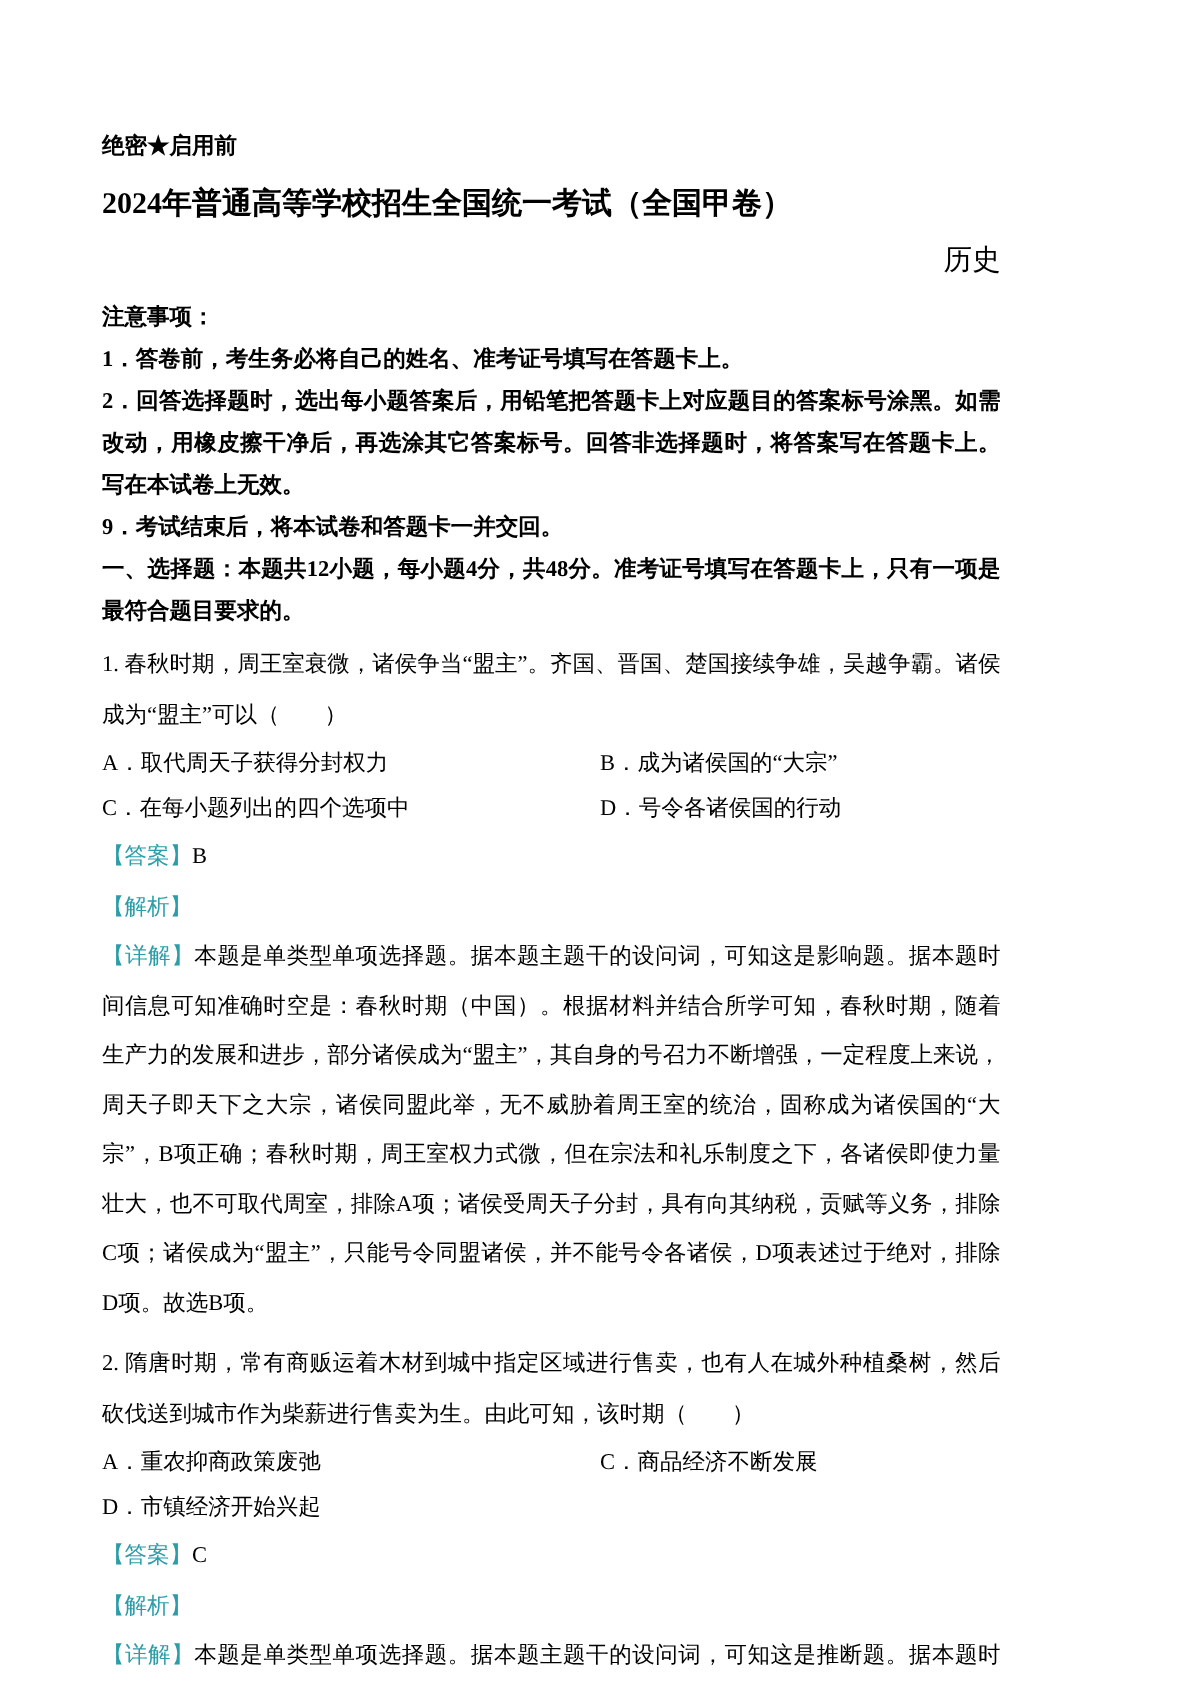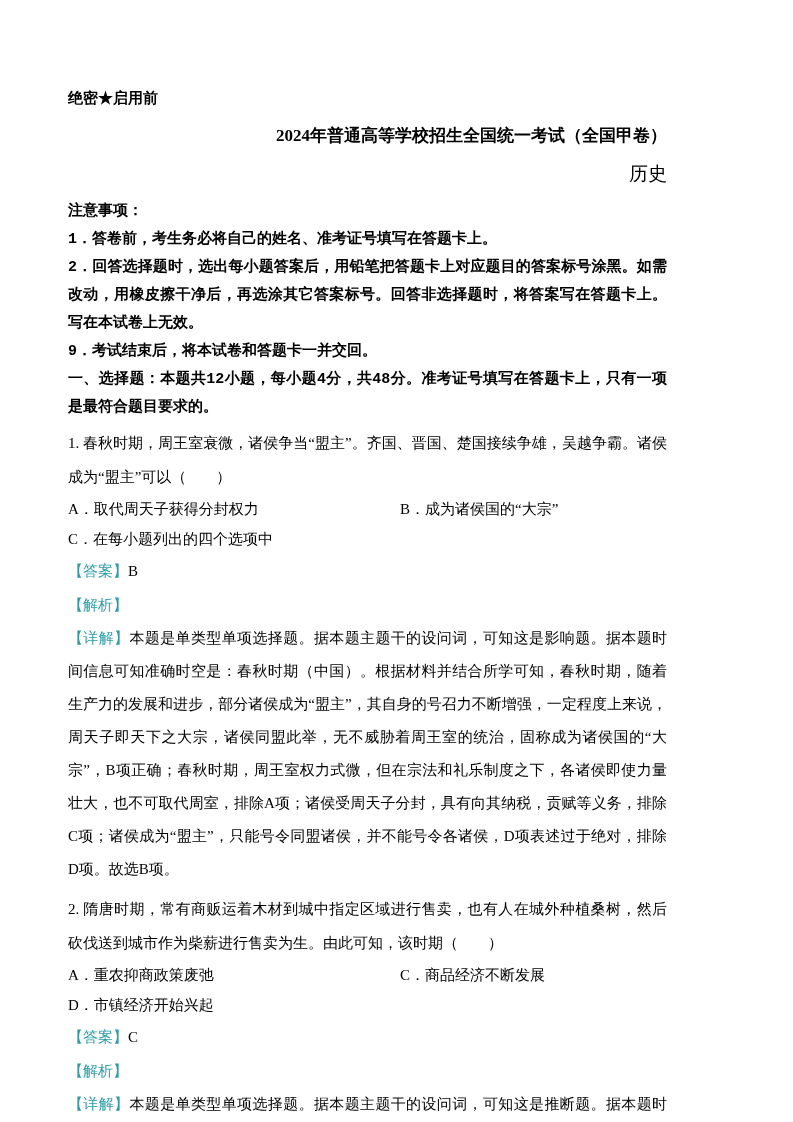--- a/index.html
+++ b/index.html
@@ -14,34 +14,34 @@
     background: #ffffff;
     padding: 84px 72px 20px 68px;
     overflow: hidden;
   }
   .classification {
     font-size: 15px;
     font-weight: bold;
     line-height: 28px;
   }
   .title {
-    font-size: 17px;
+    font-size: 20px;
     font-weight: bold;
-    text-align: right;
+    text-align: left;
     line-height: 28px;
     margin-top: 10px;
   }
   .subject {
     font-size: 19px;
     font-weight: normal;
     text-align: right;
     line-height: 28px;
     margin-top: 10px;
   }
-  .notice-block { margin-top: 10px; font-family: Liberation Mono, monospace; }
+  .notice-block { margin-top: 10px; }
   .notice {
     font-size: 15px;
     font-weight: bold;
     line-height: 28px;
     text-align: justify;
   }
   .question { margin-top: 4px; font-size: 15px; }
   .q2 { margin-top: 6px; }
   .stem {
     line-height: 34px;
@@ -76,20 +76,21 @@
     <p class="notice">9．考试结束后，将本试卷和答题卡一并交回。</p>
     <p class="notice">一、选择题：本题共12小题，每小题4分，共48分。准考证号填写在答题卡上，只有一项是最符合题目要求的。</p>
   </div>
 
   <section class="question">
     <p class="stem">1. 春秋时期，周王室衰微，诸侯争当“盟主”。齐国、晋国、楚国接续争雄，吴越争霸。诸侯成为“盟主”可以（　　）</p>
     <div class="options">
       <span class="option">A．取代周天子获得分封权力</span>
       <span class="option">B．成为诸侯国的“大宗”</span>
       <span class="option">C．在每小题列出的四个选项中</span>
+      <span class="option">D．号令各诸侯国的行动</span>
     </div>
     <p class="ans-line"><span class="teal" style="color: rgb(43, 157, 168);">【答案】</span><span>B</span></p>
     <p class="ans-line"><span class="teal" style="color: rgb(43, 157, 168);">【解析】</span></p>
     <p class="detail"><span class="teal" style="color: rgb(43, 157, 168);">【详解】</span><span>本题是单类型单项选择题。据本题主题干的设问词，可知这是影响题。据本题时间信息可知准确时空是：春秋时期（中国）。根据材料并结合所学可知，春秋时期，随着生产力的发展和进步，部分诸侯成为“盟主”，其自身的号召力不断增强，一定程度上来说，周天子即天下之大宗，诸侯同盟此举，无不威胁着周王室的统治，固称成为诸侯国的“大宗”，B项正确；春秋时期，周王室权力式微，但在宗法和礼乐制度之下，各诸侯即使力量壮大，也不可取代周室，排除A项；诸侯受周天子分封，具有向其纳税，贡赋等义务，排除C项；诸侯成为“盟主”，只能号令同盟诸侯，并不能号令各诸侯，D项表述过于绝对，排除D项。故选B项。</span></p>
   </section>
 
   <section class="question q2">
     <p class="stem">2. 隋唐时期，常有商贩运着木材到城中指定区域进行售卖，也有人在城外种植桑树，然后砍伐送到城市作为柴薪进行售卖为生。由此可知，该时期（　　）</p>
     <div class="options">
       <span class="option">A．重农抑商政策废弛</span>

